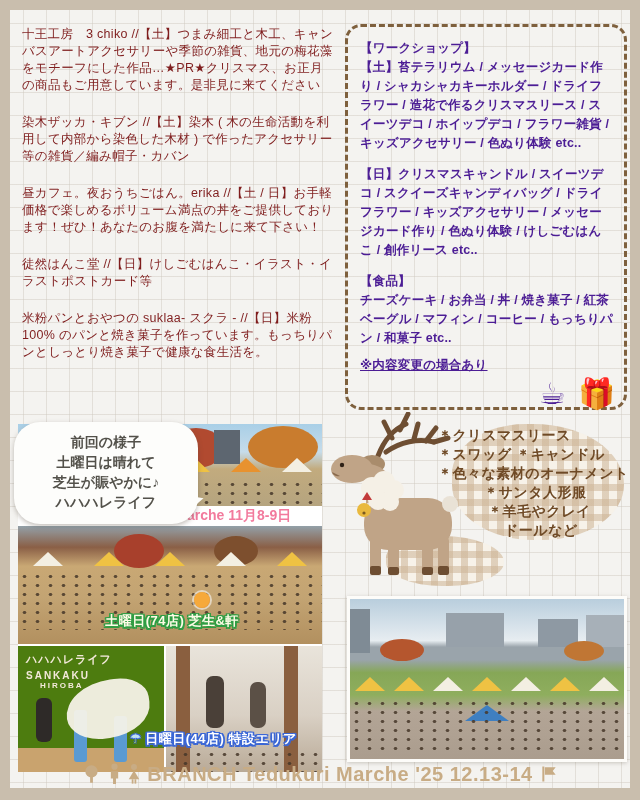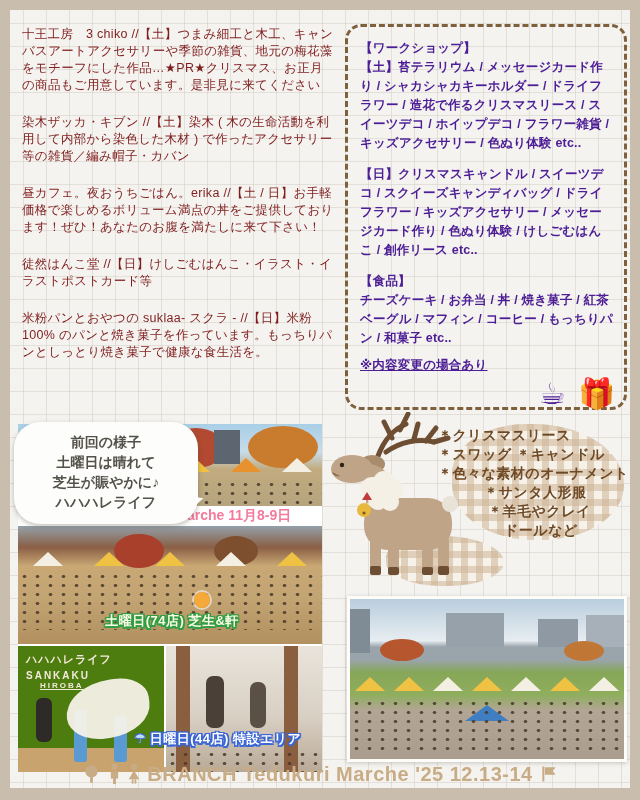--- a/index.html
+++ b/index.html
@@ -51,21 +51,21 @@
         background:linear-gradient(180deg,#e9e4db 0%,#d9d0c4 55%,#b9aa97 100%);}
   .banner{position:absolute;left:0;top:82px;width:304px;height:20px;z-index:5;
           background:rgba(255,255,255,.72);display:flex;align-items:center;justify-content:center;
           font-size:14px;font-weight:bold;color:#f27a9d;
           text-shadow:-1px -1px 0 #fff,1px -1px 0 #fff,-1px 1px 0 #fff,1px 1px 0 #fff;}
   .caption{position:absolute;z-index:6;font-weight:bold;font-size:13px;letter-spacing:.5px;}
   .cap-green{left:0;top:188px;width:308px;text-align:center;color:#fdfbe6;
      text-shadow:-1.5px -1.5px 0 #2f9e44,1.5px -1.5px 0 #2f9e44,-1.5px 1.5px 0 #2f9e44,
                   1.5px 1.5px 0 #2f9e44,0 -1.5px 0 #2f9e44,0 1.5px 0 #2f9e44,
                  -1.5px 0 0 #2f9e44,1.5px 0 0 #2f9e44;}
-  .cap-blue{left:100px;top:306px;width:200px;text-align:center;color:#fff;
+  .cap-blue{left:112px;top:306px;width:200px;text-align:left;color:#fff;
      text-shadow:-1.5px -1.5px 0 #3a66d6,1.5px -1.5px 0 #3a66d6,-1.5px 1.5px 0 #3a66d6,
                   1.5px 1.5px 0 #3a66d6,0 -1.5px 0 #3a66d6,0 1.5px 0 #3a66d6,
                  -1.5px 0 0 #3a66d6,1.5px 0 0 #3a66d6;}
   .sun{position:absolute;left:176px;top:168px;width:16px;height:16px;border-radius:50%;
        background:radial-gradient(circle at 45% 45%,#f6a93b 60%,#e8882a 100%);
        box-shadow:0 0 0 2px rgba(255,255,255,.55);z-index:6;}
   .umb{color:#bfe0f2;margin-right:3px;
        text-shadow:-1px -1px 0 #3a66d6,1px -1px 0 #3a66d6,-1px 1px 0 #3a66d6,1px 1px 0 #3a66d6;}
 
   
@@ -74,21 +74,21 @@
   .tent{width:0;height:0;border-left:15px solid transparent;border-right:15px solid transparent;}
   .t-w{border-bottom:14px solid #f3efe2;}
   .t-y{border-bottom:14px solid #efc243;}
   .t-o{border-bottom:14px solid #e8922f;}
   .crowd{position:absolute;background-image:radial-gradient(#463729 1.6px,transparent 2.2px);
          background-size:13px 9px;opacity:.85;}
   .bldg{position:absolute;background:#8b949c;}
   .walltxt{position:absolute;left:8px;top:6px;color:#f3e9da;font-weight:bold;z-index:2;}
   .walltxt .l1{font-size:11px;letter-spacing:1px;}
   .walltxt .l2{font-size:10px;letter-spacing:2px;margin-top:3px;}
-  .walltxt .l3{font-size:8px;letter-spacing:2px;margin-left:14px;text-decoration:underline;}
+  .walltxt .l3{font-size:8px;letter-spacing:2px;margin-left:14px;}
   .col{position:absolute;width:13px;background:#5a9ad2;border-radius:3px;bottom:10px;}
   .dragon{position:absolute;left:48px;top:34px;width:84px;height:58px;background:#f6f2e8;
           border-radius:60% 40% 55% 45%;transform:rotate(-8deg);opacity:.95;}
   .floor{position:absolute;left:0;right:0;bottom:0;height:24px;background:#c9a36e;}
 
   
   .deer{position:absolute;left:326px;top:412px;z-index:4;}
   .gingham{position:absolute;z-index:2;border-radius:45% 55% 50% 50%;
      background-color:#f7f2e9;
      background-image:linear-gradient(90deg,rgba(205,180,150,.55) 50%,transparent 50%),

